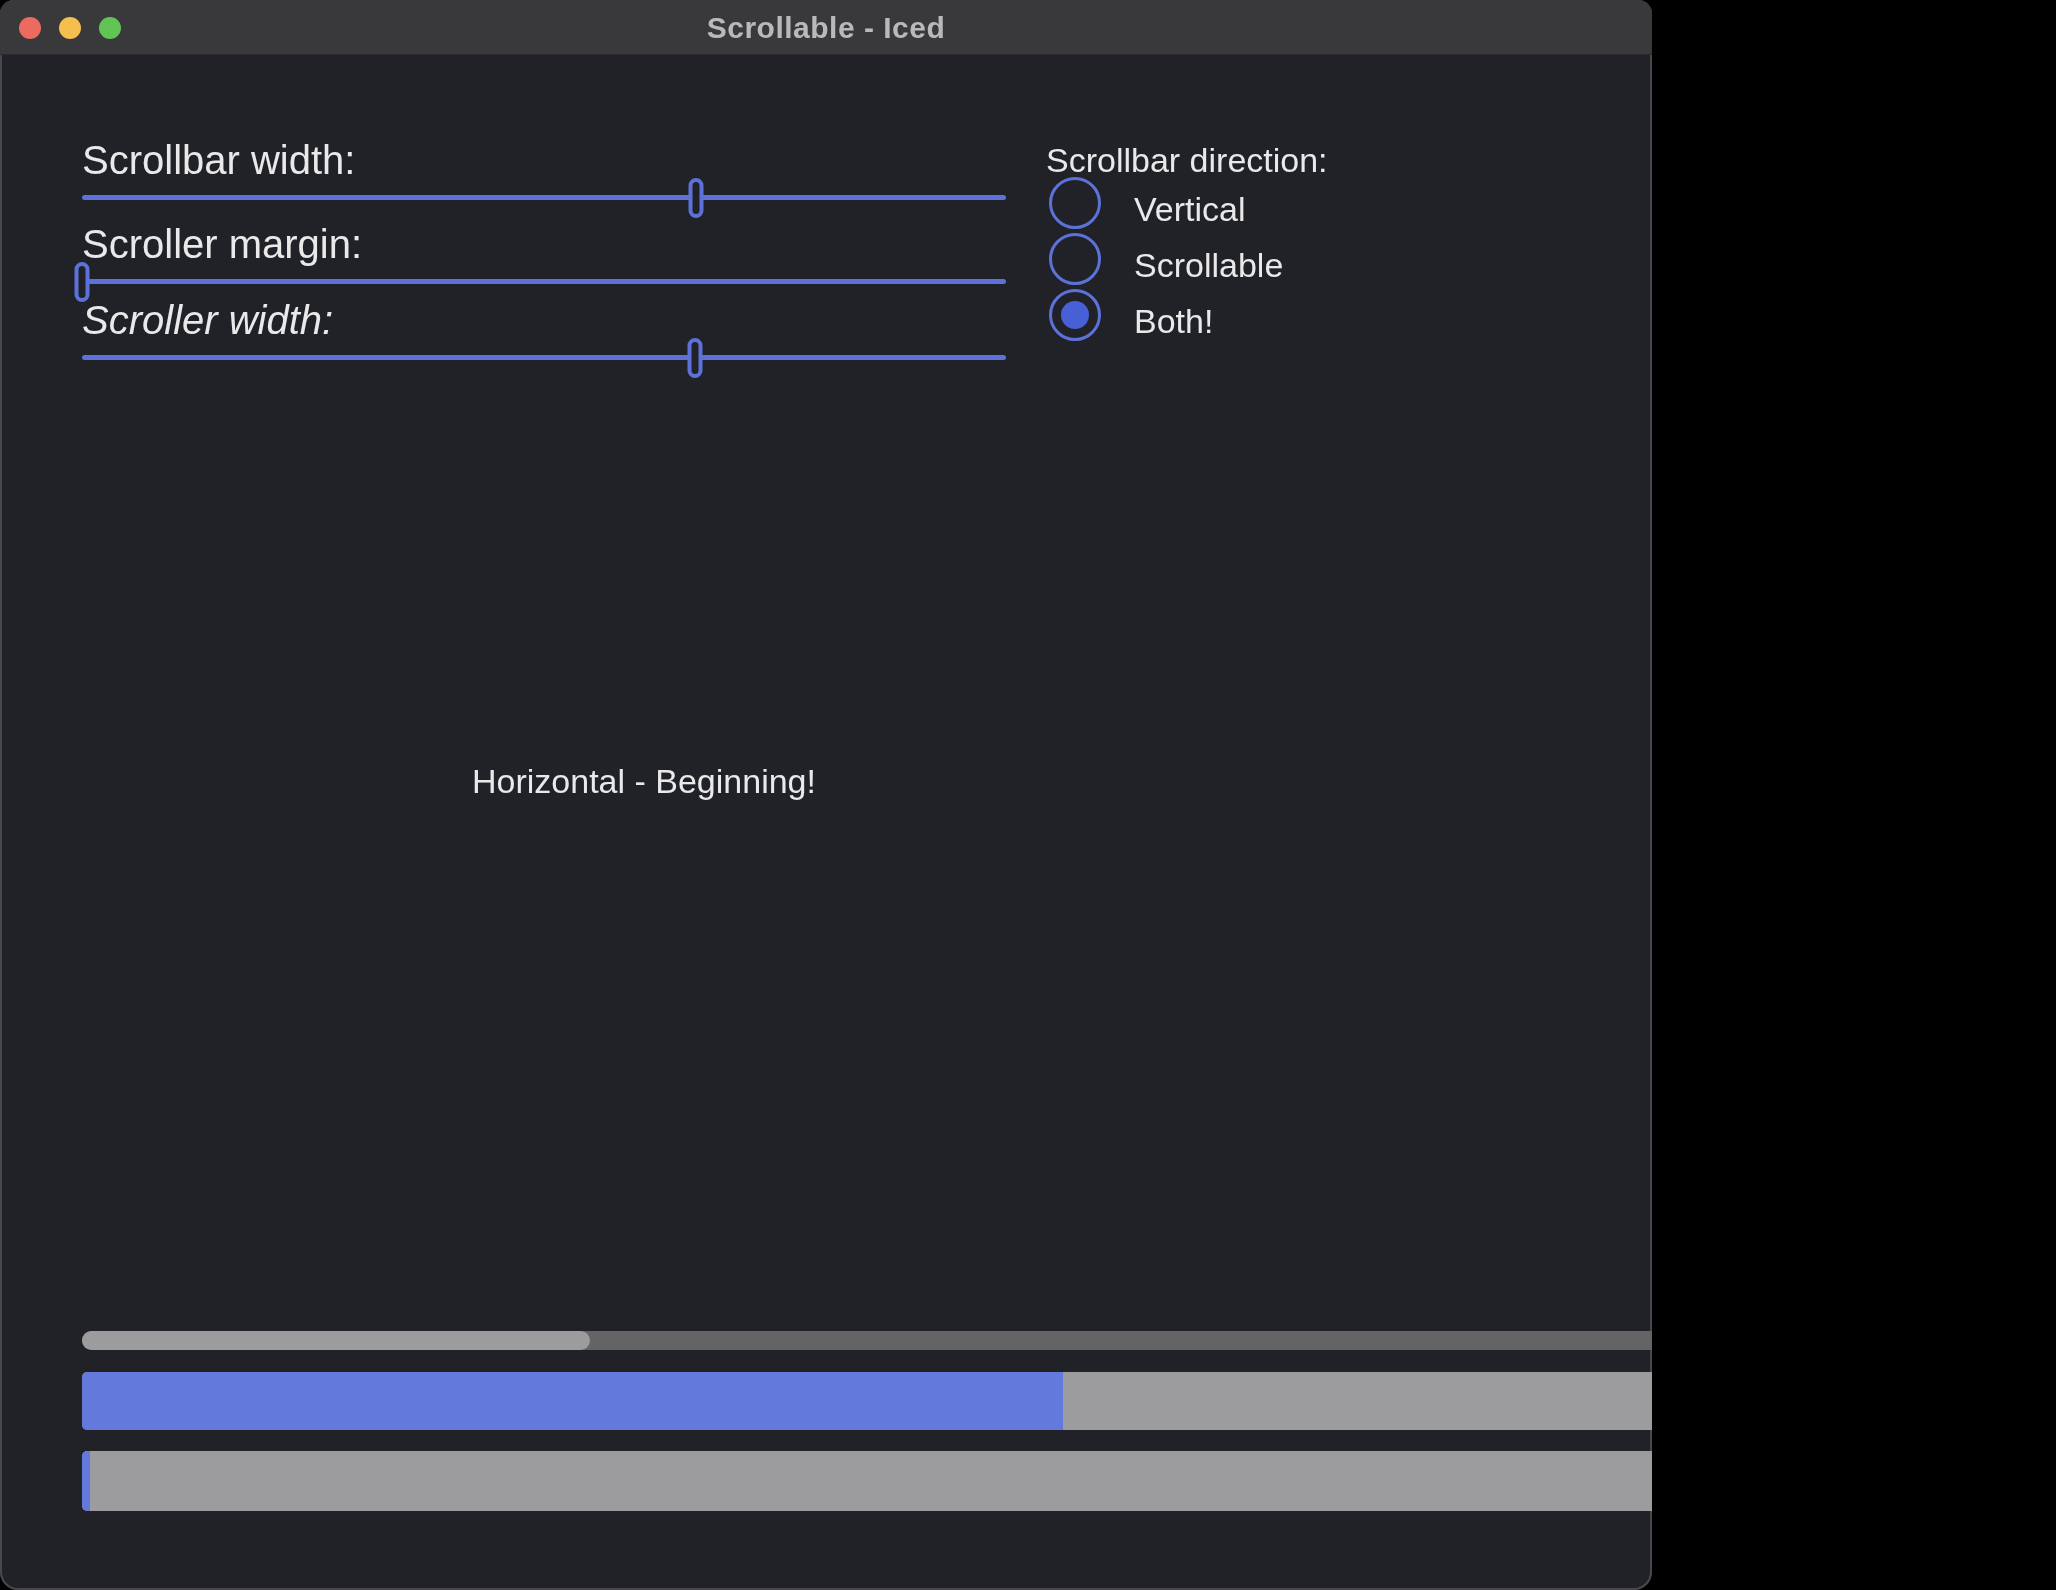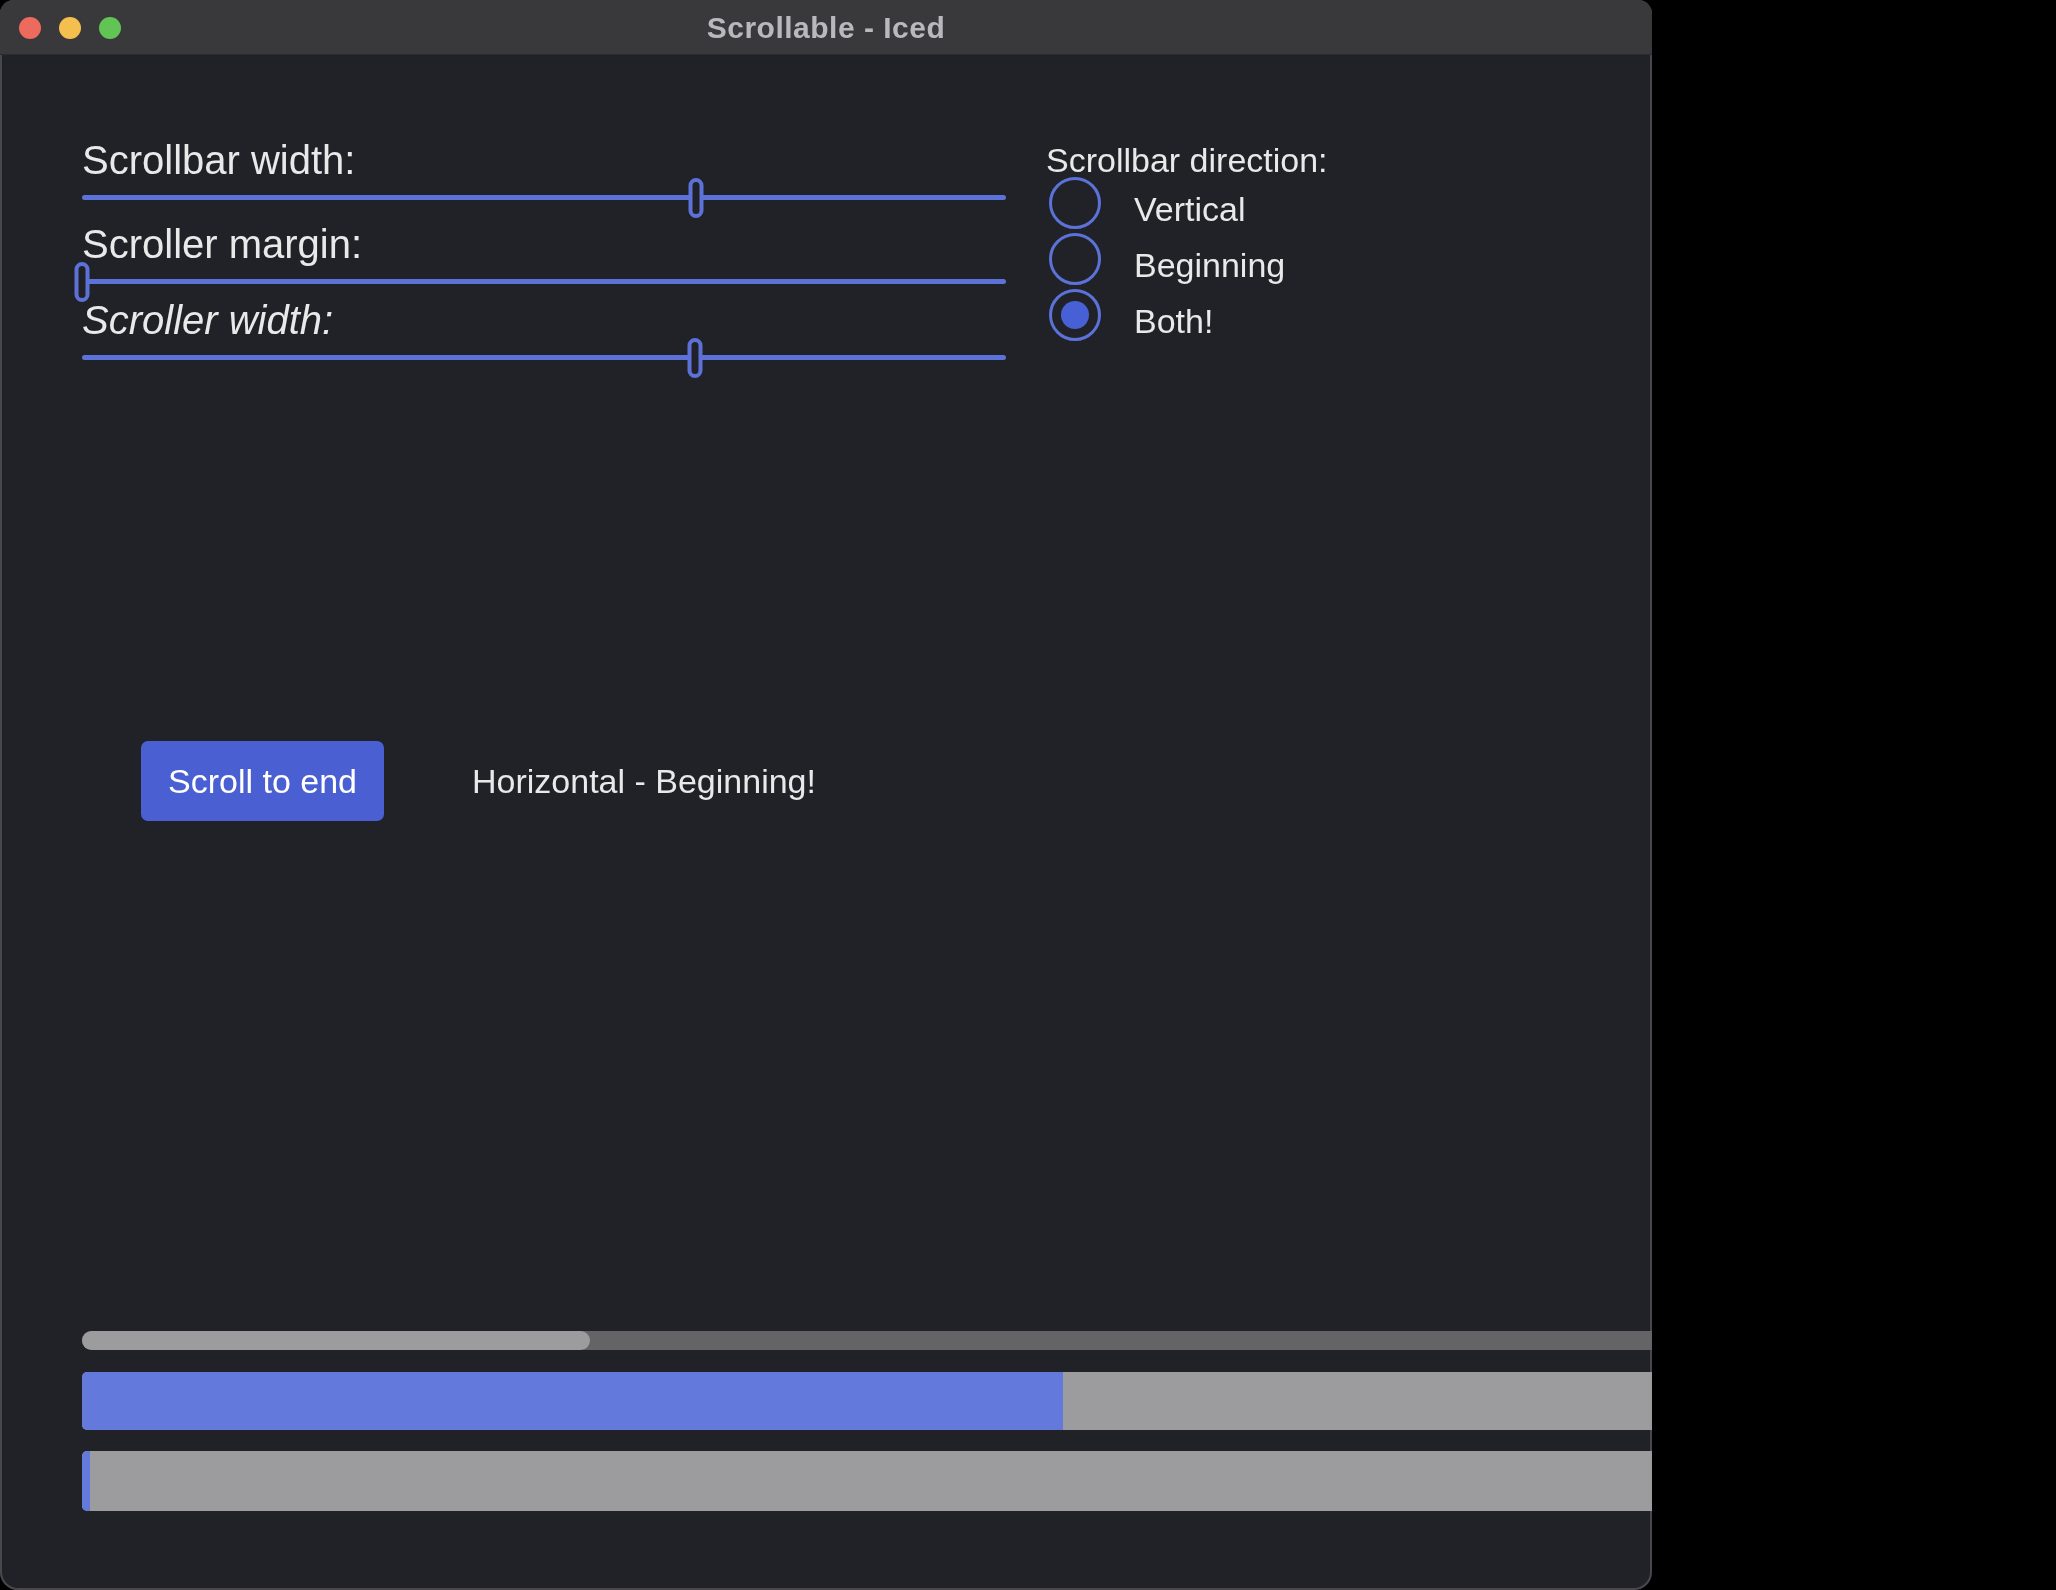--- a/index.html
+++ b/index.html
@@ -220,28 +220,27 @@
   </div>
 
   <div id="radio-header">Scrollbar direction:</div>
 
   <div class="radio-row" id="radio-row-vertical">
     <div class="radio-circle"></div>
     <div class="radio-label">Vertical</div>
   </div>
   <div class="radio-row" id="radio-row-horizontal">
     <div class="radio-circle"></div>
-    <div class="radio-label">Beginning</div>
+    <div class="radio-label">Scrollable</div>
   </div>
   <div class="radio-row" id="radio-row-both">
     <div class="radio-circle selected"></div>
     <div class="radio-label">Both!</div>
   </div>
 
-  <button class="scroll-btn">Scroll to end</button>
   <div class="status-text">Horizontal - Beginning!</div>
 
   <div class="v-scrollbar">
     <div class="thumb" style="top: 43.9%; height: 17.5%;"></div>
   </div>
 
   <div class="h-scrollbar">
     <div class="thumb" style="left: 0%; width: 27.2%;"></div>
   </div>
 

